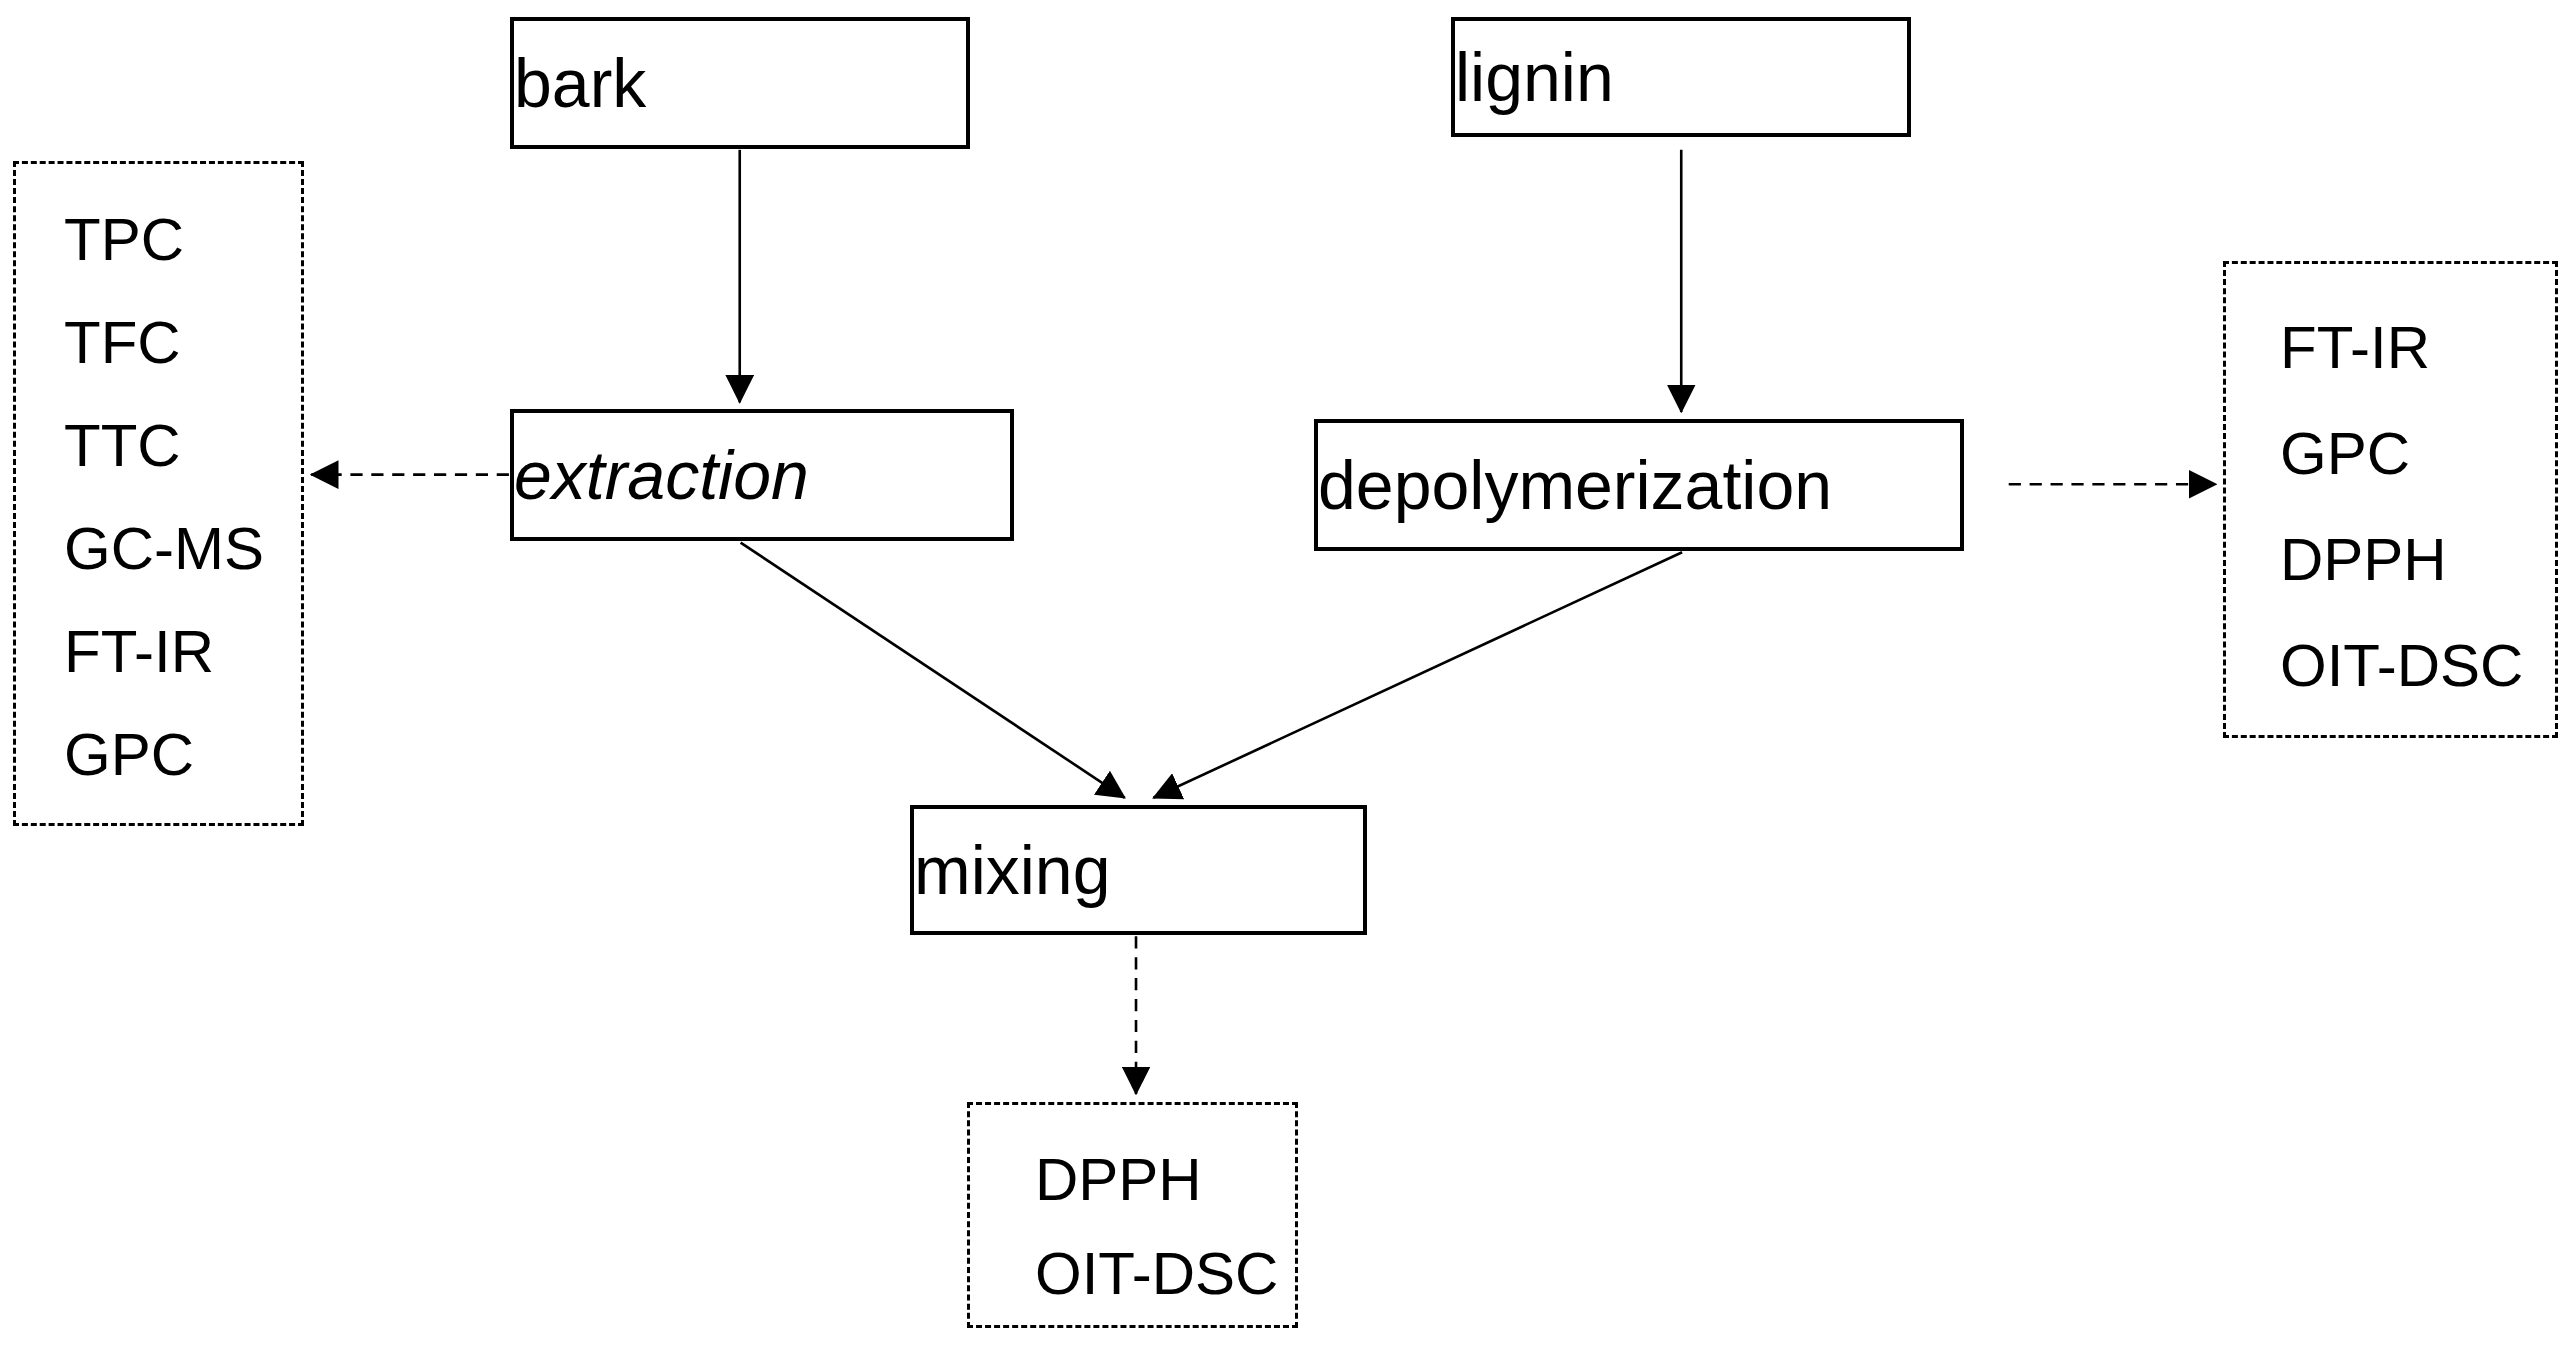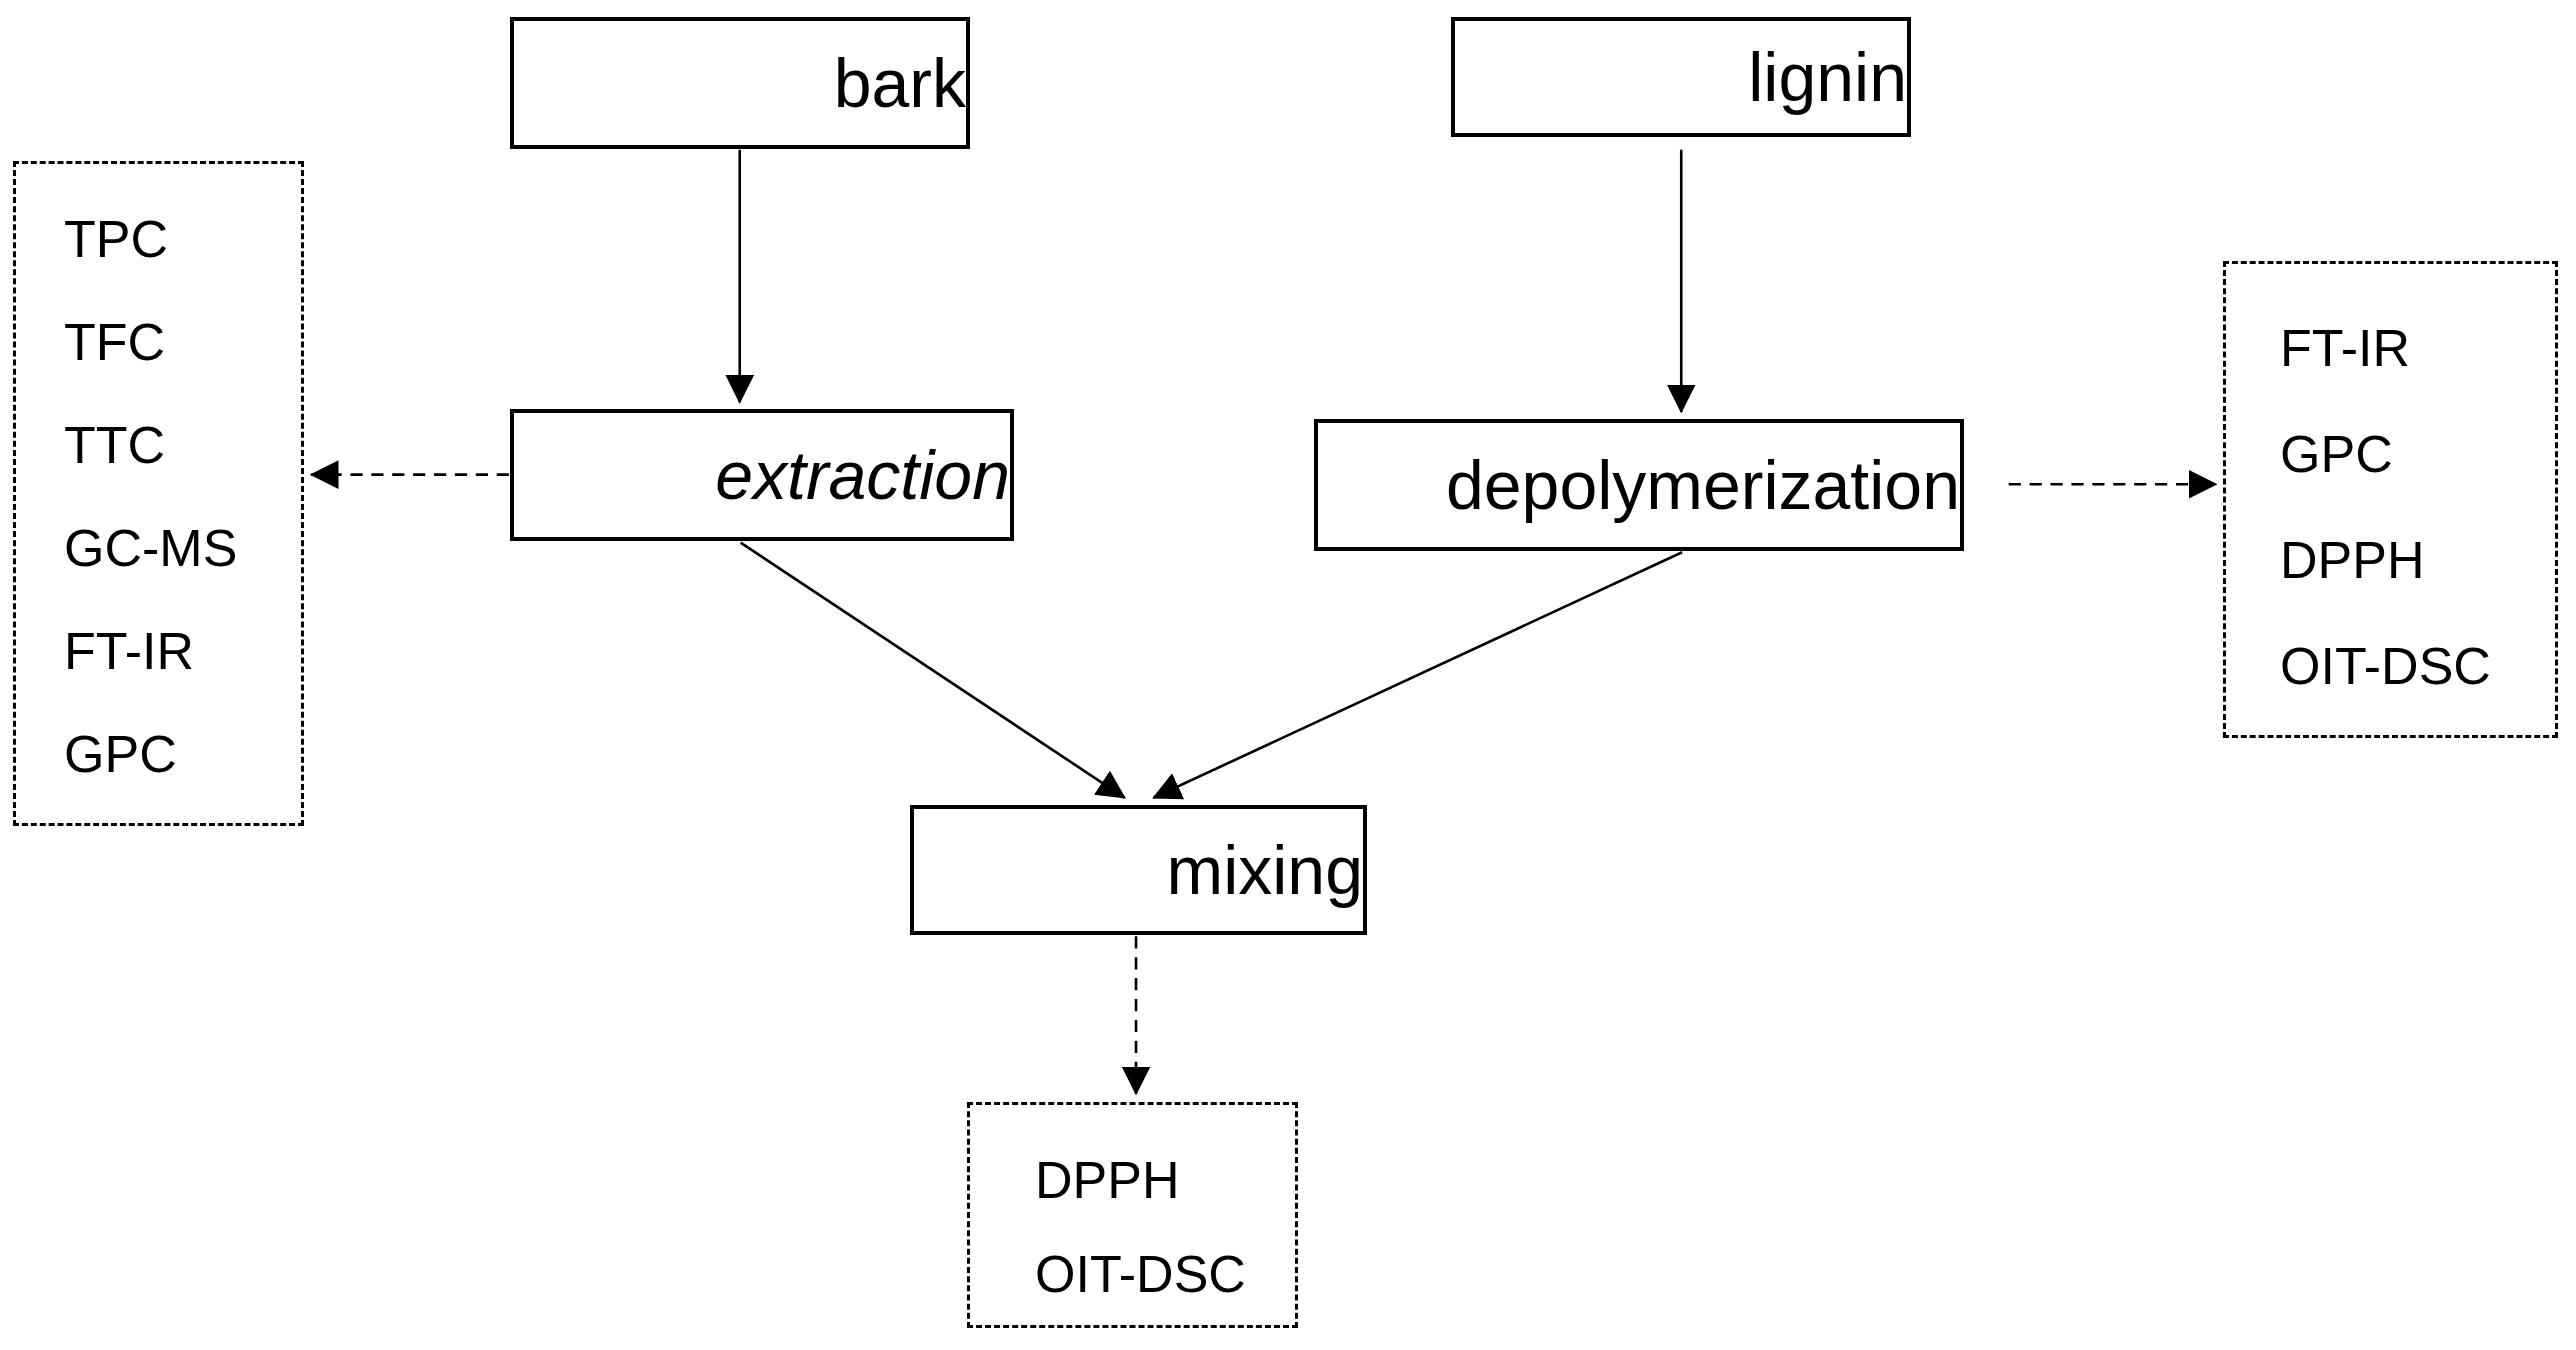--- a/index.html
+++ b/index.html
@@ -23,36 +23,36 @@
     width: 2576px;
     height: 1350px;
   }
   .node {
     position: absolute;
     box-sizing: border-box;
     border: 4.4px solid #000000;
     background: #ffffff;
     display: flex;
     align-items: center;
-    justify-content: flex-end;
+    justify-content: flex-start;
     font-size: 68px;
     line-height: 1;
     white-space: nowrap;
   }
   #node-bark            { left: 510px;  top: 16.6px;  width: 460px; height: 132px; }
   #node-lignin          { left: 1451px; top: 16.6px;  width: 460px; height: 120px; }
   #node-extraction      { left: 510px;  top: 409px; width: 504px; height: 132px; font-style: italic; }
   #node-depolymerization{ left: 1314px; top: 419px; width: 650px; height: 132px; }
   #node-mixing          { left: 910px; top: 805px; width: 457px; height: 130px; }
   .panel {
     position: absolute;
     box-sizing: border-box;
     border: 3.5px dashed #000000;
     background: #ffffff;
-    font-size: 52px;
+    font-size: 60px;
     white-space: nowrap;
   }
   .panel .item {
     line-height: 103px;
   }
   #panel-extraction-analyses {
     left: 13px; top: 161px; width: 291px; height: 665px;
     padding: 24.4px 0 0 48px;
   }
   #panel-depolymerization-analyses {

